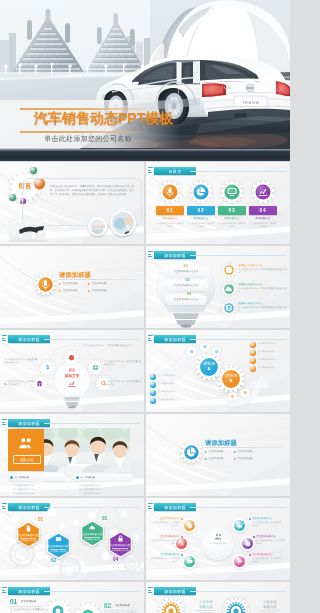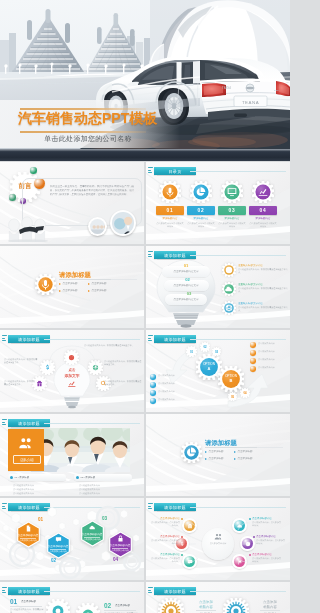--- a/index.html
+++ b/index.html
@@ -4,21 +4,21 @@
 <title>汽车销售动态PPT模板</title>
 <style>
   html,body{margin:0;padding:0;}
   body{width:290px;height:613px;overflow:hidden;background:#dcdee0;
        font-family:"Liberation Sans",sans-serif;-webkit-font-smoothing:antialiased;}
   #page{position:relative;width:290px;height:613px;overflow:hidden;background:#d8dadc;}
 
   
   .hero{position:relative;width:290px;height:150px;overflow:hidden;background:#eef1f3;}
   .hero svg{position:absolute;left:0;top:0;}
-  .hero-title-wrap{position:absolute;left:18px;top:110px;width:160px;text-align:left;z-index:9;}
+  .hero-title-wrap{position:absolute;left:34px;top:110px;width:160px;text-align:left;z-index:9;}
   .hero-rule{position:absolute;left:20px;top:107.5px;width:126px;height:2.4px;z-index:9;
      background:linear-gradient(to right,#dfa964 0%,#e2b173 55%,rgba(226,177,115,.15) 100%);}
   .hero-rule2{position:absolute;left:20px;top:131px;width:126px;height:2.4px;z-index:9;
      background:linear-gradient(to right,#dfa964 0%,#e2b173 55%,rgba(226,177,115,.15) 100%);}
   .hero-title{font-size:14px;font-weight:bold;color:#ec8b22;letter-spacing:0;
      line-height:16px;text-shadow:0 1px 1.4px rgba(110,60,0,.3);}
   .hero-sub{position:absolute;left:18px;top:134px;width:140px;text-align:center;z-index:9;
      font-size:7px;color:#555a5e;letter-spacing:.3px;}
   .hero-titleband{position:absolute;left:0;top:100px;width:180px;height:48px;z-index:8;
      background:linear-gradient(to right,rgba(246,247,248,.88) 0%,rgba(246,247,248,.78) 62%,rgba(246,247,248,0) 100%);}

